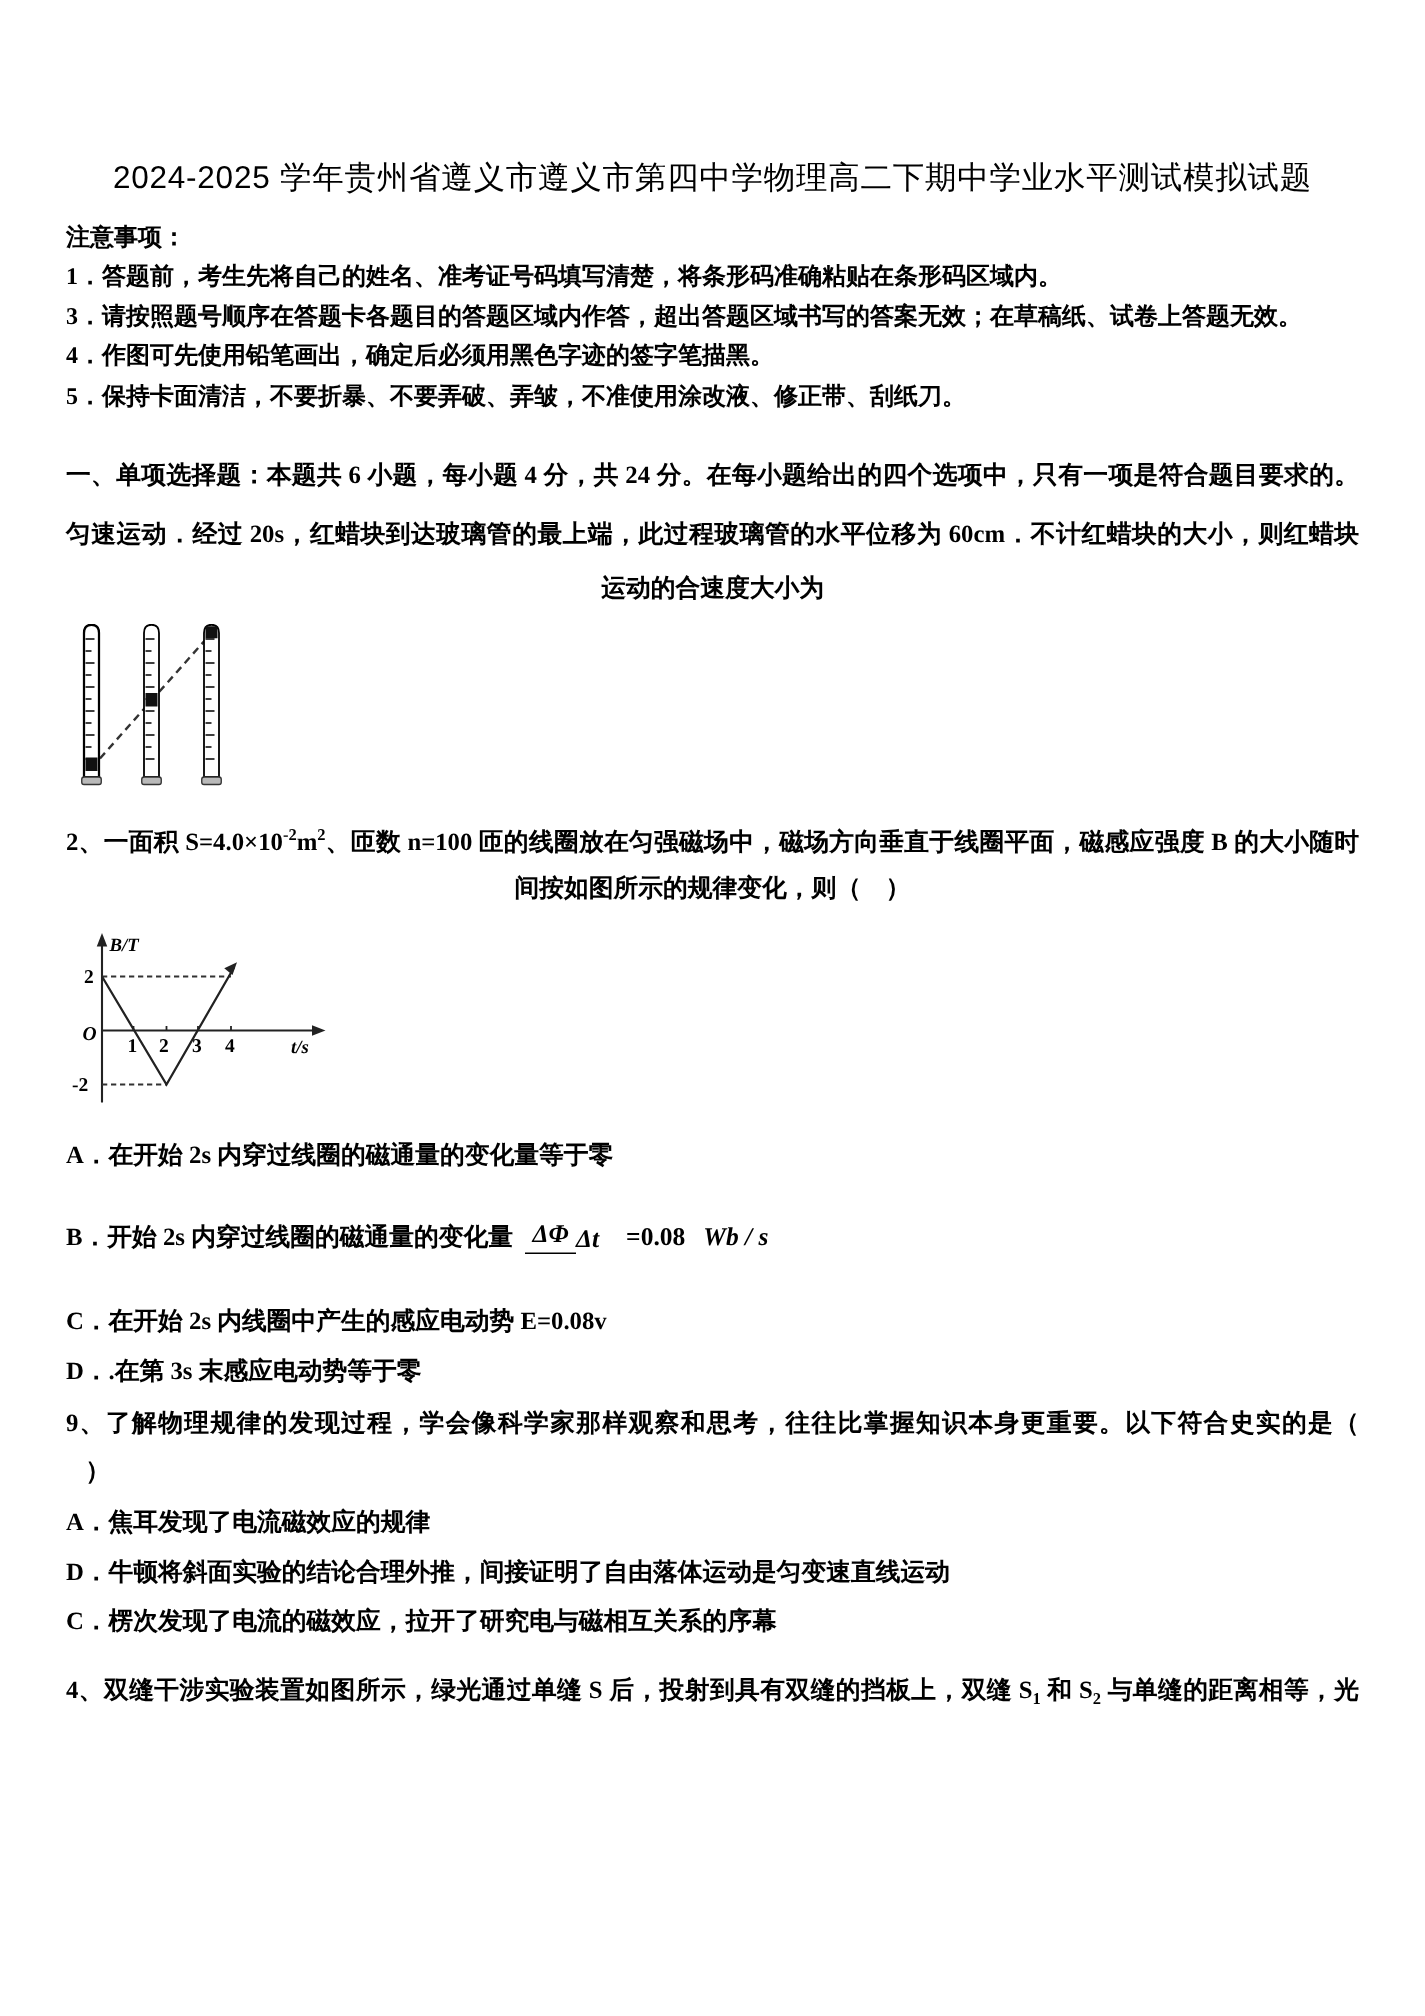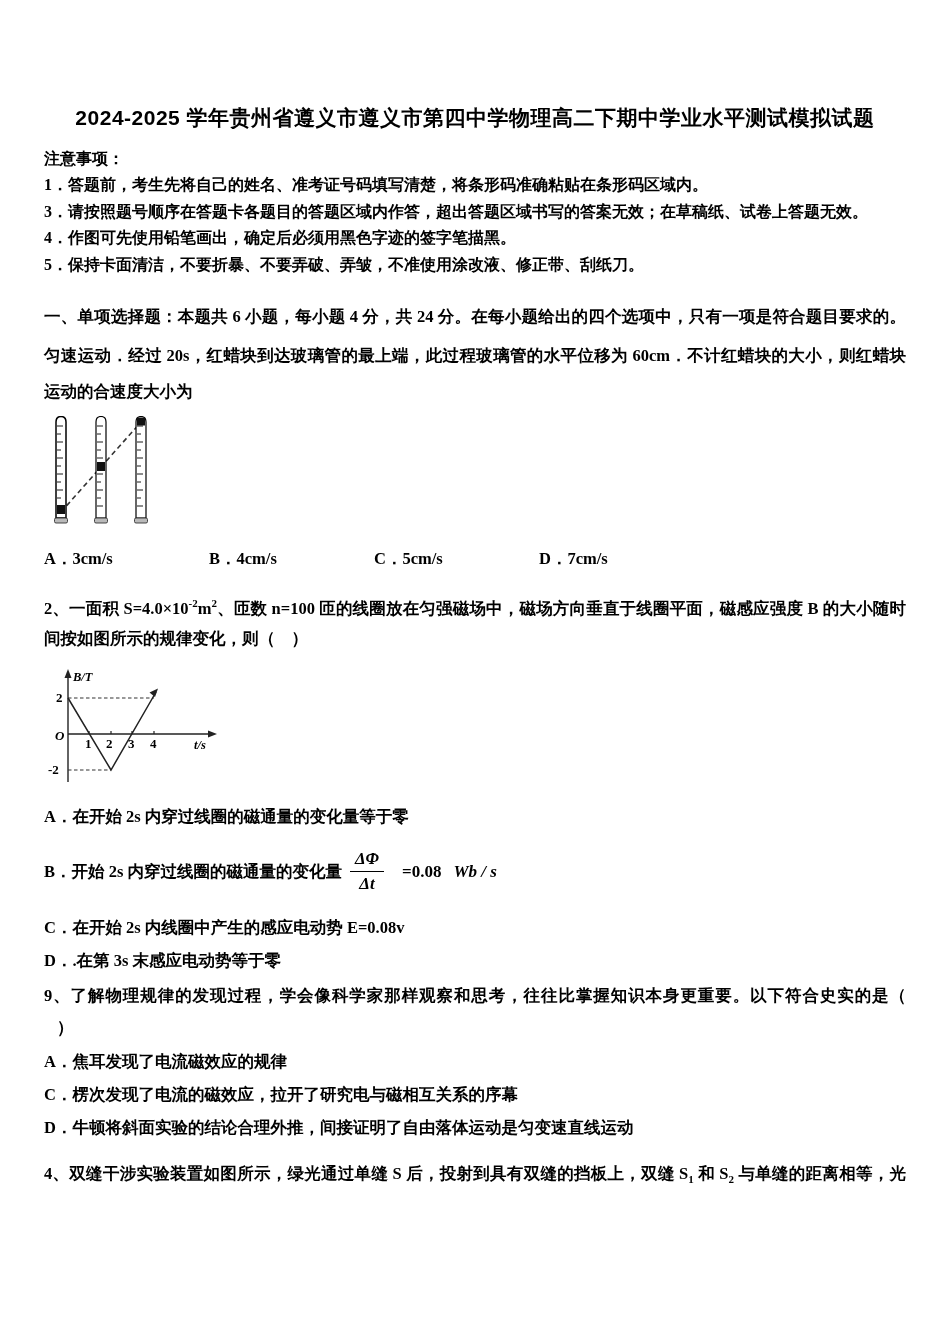--- a/index.html
+++ b/index.html
@@ -11,41 +11,42 @@
     background: #ffffff;
     color: #000;
     font-family: "Liberation Serif", "DejaVu Serif", serif;
     font-weight: 700;
     padding: 104px 44px 0 44px;
     overflow: hidden;
   }
   .title {
     font-family: "Liberation Sans", "DejaVu Sans", sans-serif;
     font-size: 21px;
-    font-weight: 700;
+    font-weight: 400;
     text-align: center;
     margin: 0 0 14px 0;
     letter-spacing: 0.5px;
   }
   .notice-heading {
     font-size: 16px;
     line-height: 26px;
   }
   .notice-item {
     font-size: 16px;
     line-height: 26.5px;
   }
   .section-heading {
     font-size: 16.5px;
     margin-top: 24px;
     line-height: 30px;
   }
   .line {
     font-size: 16.5px;
     line-height: 36px;
+    text-align: center;
   }
   .just {
     text-align: justify;
     text-align-last: justify;
   }
   .q2line { line-height: 30px; }
   sup { font-size: 11px; }
   sub { font-size: 11px; }
   .tubes-fig { margin: 6px 0 0 4px; display:block; }
   .graph-fig { margin: 14px 0 0 0; display:block; }
@@ -63,21 +64,21 @@
   }
   .opt-b-row {
     display: flex;
     align-items: center;
     font-size: 16.5px;
     margin: 10px 0;
     height: 58px;
   }
   .frac {
     display: inline-flex;
-    flex-direction: column;
+    flex-direction: row;
     align-items: center;
     margin: 0 6px 0 8px;
     font-style: italic;
     font-size: 17px;
     line-height: 20px;
   }
   .frac .num { border-bottom: 1.6px solid #000; padding: 0 5px 2px 5px; }
   .frac .den { padding-top: 2px; }
   .formula-rhs { font-size: 17px; margin-left: 12px; }
   .formula-unit { font-style: italic; }
@@ -130,26 +131,20 @@
       </g>
 
       <g transform="translate(88,0)">
         <path d="M0,6 Q0,0.5 5,0.5 Q10,0.5 10,6 L10,102 L0,102 Z" fill="#ffffff" stroke="#000" stroke-width="1.2"></path>
         <path d="M1 10H7M1 18H5M1 26H7M1 34H5M1 42H7M1 50H5M1 58H7M1 66H5M1 74H7M1 82H5M1 90H7" stroke="#000" stroke-width="0.9" fill="none"></path>
         <rect x="1" y="1.5" width="8" height="8" fill="#111"></rect>
         <rect x="-1.5" y="102" width="13" height="5" rx="1.5" fill="#b9b9b9" stroke="#333" stroke-width="0.9"></rect>
       </g>
     </svg>
 
-    <div class="options-row">
-      <span class="opt">A．3cm/s</span>
-      <span class="opt">B．4cm/s</span>
-      <span class="opt">C．5cm/s</span>
-      <span class="opt">D．7cm/s</span>
-    </div>
   </div>
 
   <div style="margin-top:14px;">
     <div class="line q2line just"><span>2、一面积 S=4.0×10</span><sup>-2</sup><span>m</span><sup>2</sup><span>、匝数 n=100 匝的线圈放在匀强磁场中，磁场方向垂直于线圈平面，磁感应强度 B 的大小随时</span></div>
     <div class="line q2line">间按如图所示的规律变化，则（　）</div>
 
     <svg class="graph-fig" width="210" height="122" viewBox="0 0 210 122">
 
       <line x1="24" y1="114" x2="24" y2="6" stroke="#222" stroke-width="1.4"></line>
       <path d="M24 1 L20.5 10 L27.5 10 Z" fill="#222"></path>
@@ -186,19 +181,19 @@
       <span class="formula-rhs formula-unit">Wb / s</span>
     </div>
     <div class="option-line">C．在开始 2s 内线圈中产生的感应电动势 E=0.08v</div>
     <div class="option-line">D．.在第 3s 末感应电动势等于零</div>
   </div>
 
   <div style="margin-top:4px;">
     <div class="line q2line just">9、了解物理规律的发现过程，学会像科学家那样观察和思考，往往比掌握知识本身更重要。以下符合史实的是（</div>
     <div class="q3-close-paren">）</div>
     <div class="option-line">A．焦耳发现了电流磁效应的规律</div>
+    <div class="option-line">D．牛顿将斜面实验的结论合理外推，间接证明了自由落体运动是匀变速直线运动</div>
     <div class="option-line">C．楞次发现了电流的磁效应，拉开了研究电与磁相互关系的序幕</div>
-    <div class="option-line">D．牛顿将斜面实验的结论合理外推，间接证明了自由落体运动是匀变速直线运动</div>
   </div>
 
   <div class="line q4 just"><span>4、双缝干涉实验装置如图所示，绿光通过单缝 S 后，投射到具有双缝的挡板上，双缝 S</span><sub>1</sub><span> 和 S</span><sub>2</sub><span> 与单缝的距离相等，光</span></div>
 
 </div>
 
 </body></html>

